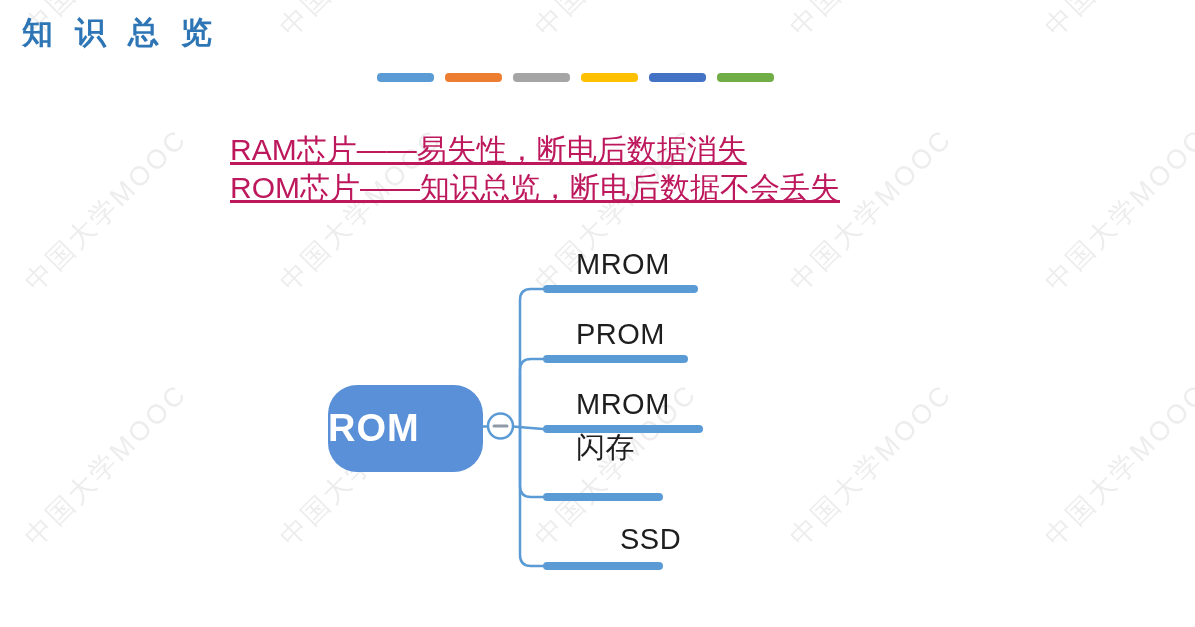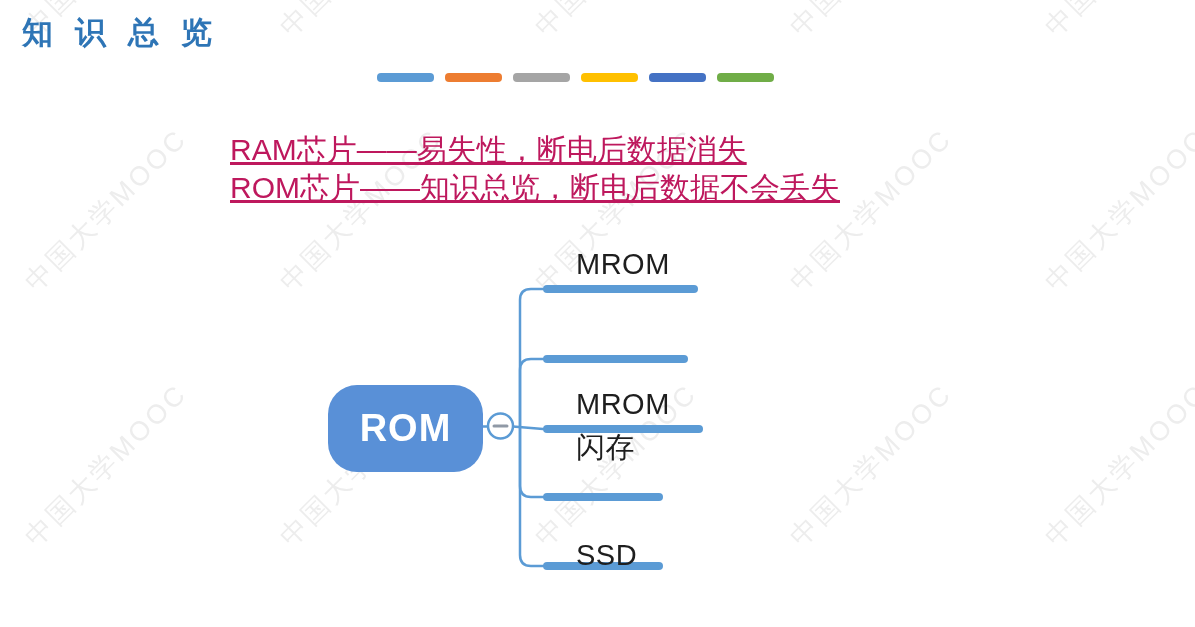--- a/index.html
+++ b/index.html
@@ -80,21 +80,21 @@
   }
 
   .rom-node {
     position: absolute;
     left: 328px; top: 385px;
     width: 155px; height: 87px;
     background: #5990D7;
     border-radius: 29px;
     display: flex;
     align-items: center;
-    justify-content: center;
+    justify-content: flex-start;
   }
   .rom-node span {
     color: #ffffff;
     font-size: 38px;
     font-weight: bold;
     letter-spacing: 1px;
   }
 
   .branch-bar {
     position: absolute;
@@ -115,21 +115,21 @@
     line-height: 34px;
     font-weight: 500;
     letter-spacing: 0.5px;
     color: #1e1e1e;
     white-space: nowrap;
   }
   #label-mrom  { top: 247px; }
   #label-prom  { top: 317px; }
   #label-eprom { top: 387px; }
   #label-flash { top: 430px; }
-  #label-ssd   { top: 538px; }
+  #label-ssd   { top: 522px; margin-left: 44px; }
 </style>
 </head>
 <body>
 
 <div class="slide">
 
   <div id="watermark-layer">
       <div class="wm" style="left: 106px; top: -45px; color: rgb(237, 237, 237);">中国大学MOOC</div>
       <div class="wm" style="left: 361px; top: -45px; color: rgb(237, 237, 237);">中国大学MOOC</div>
       <div class="wm" style="left: 616px; top: -45px; color: rgb(237, 237, 237);">中国大学MOOC</div>
@@ -189,18 +189,19 @@
       <span>ROM</span>
     </div>
 
     <div class="branch-bar" id="bar-mrom"></div>
     <div class="branch-bar" id="bar-prom"></div>
     <div class="branch-bar" id="bar-eprom"></div>
     <div class="branch-bar" id="bar-flash"></div>
     <div class="branch-bar" id="bar-ssd"></div>
 
     <div class="branch-label" id="label-mrom">MROM</div>
+    <div class="branch-label" id="label-prom">PROM</div>
     <div class="branch-label" id="label-eprom">MROM</div>
     <div class="branch-label" id="label-flash">闪存</div>
     <div class="branch-label" id="label-ssd">SSD</div>
 
   </div>
 </div>
 
 </body></html>

